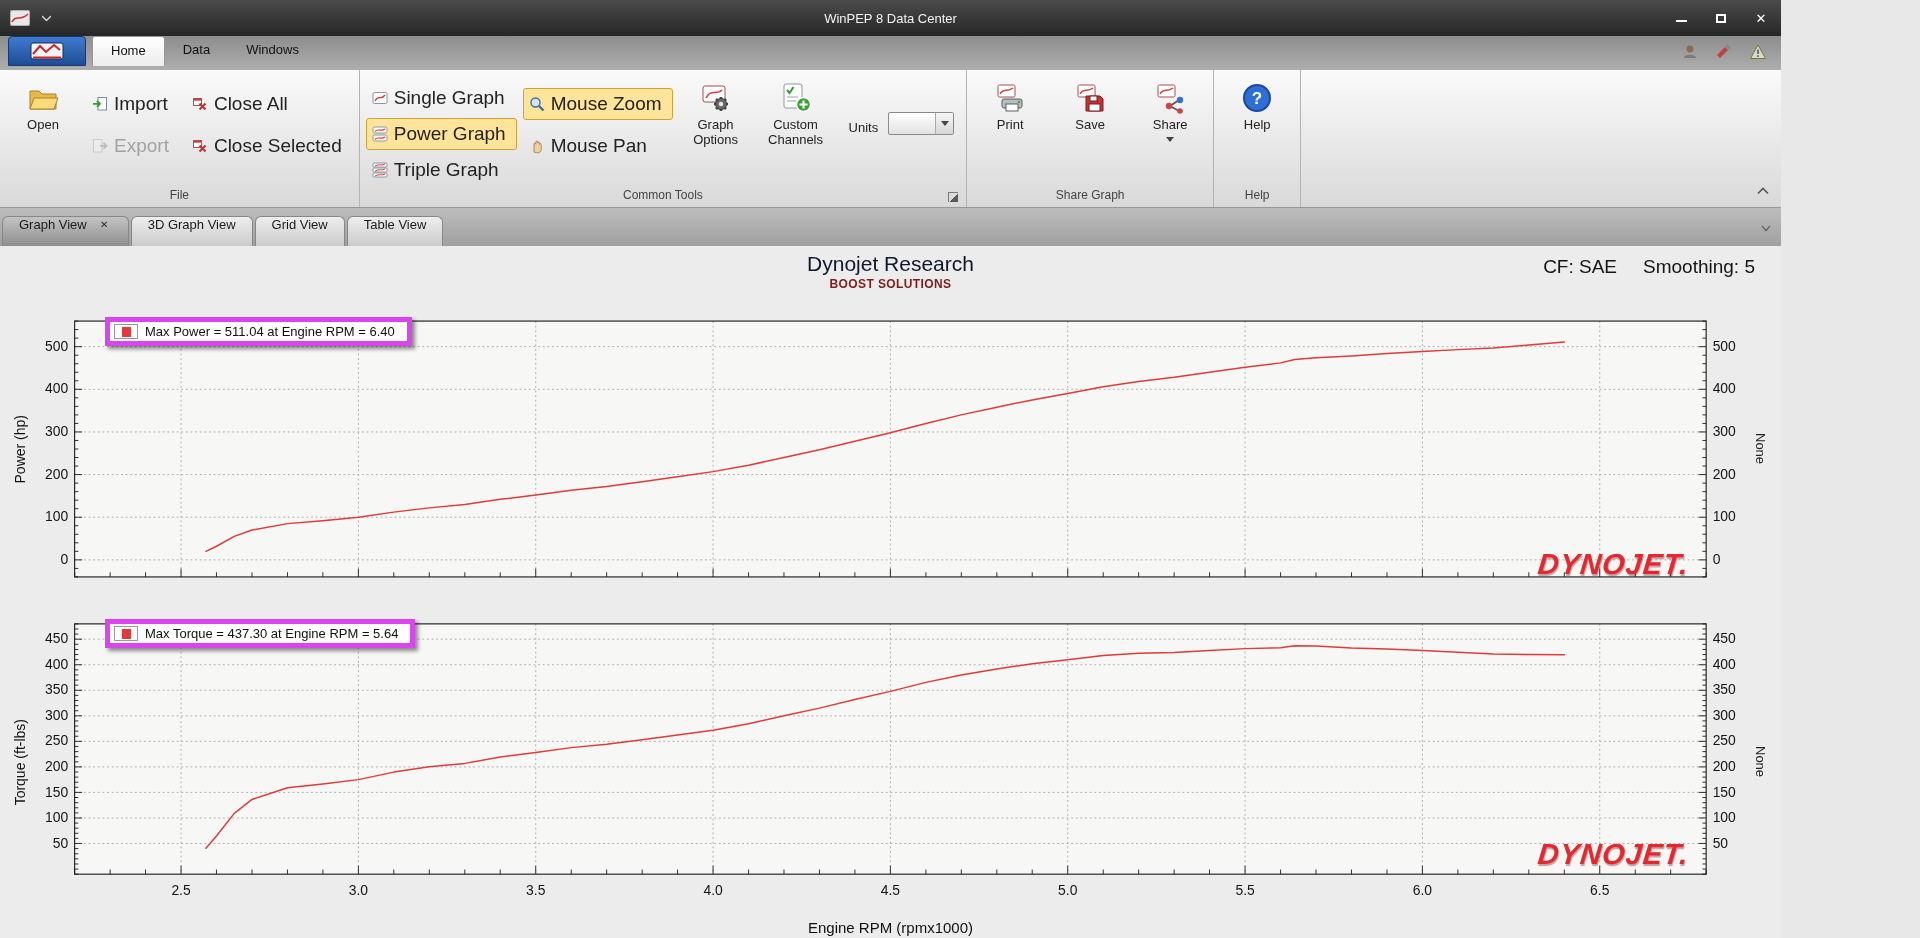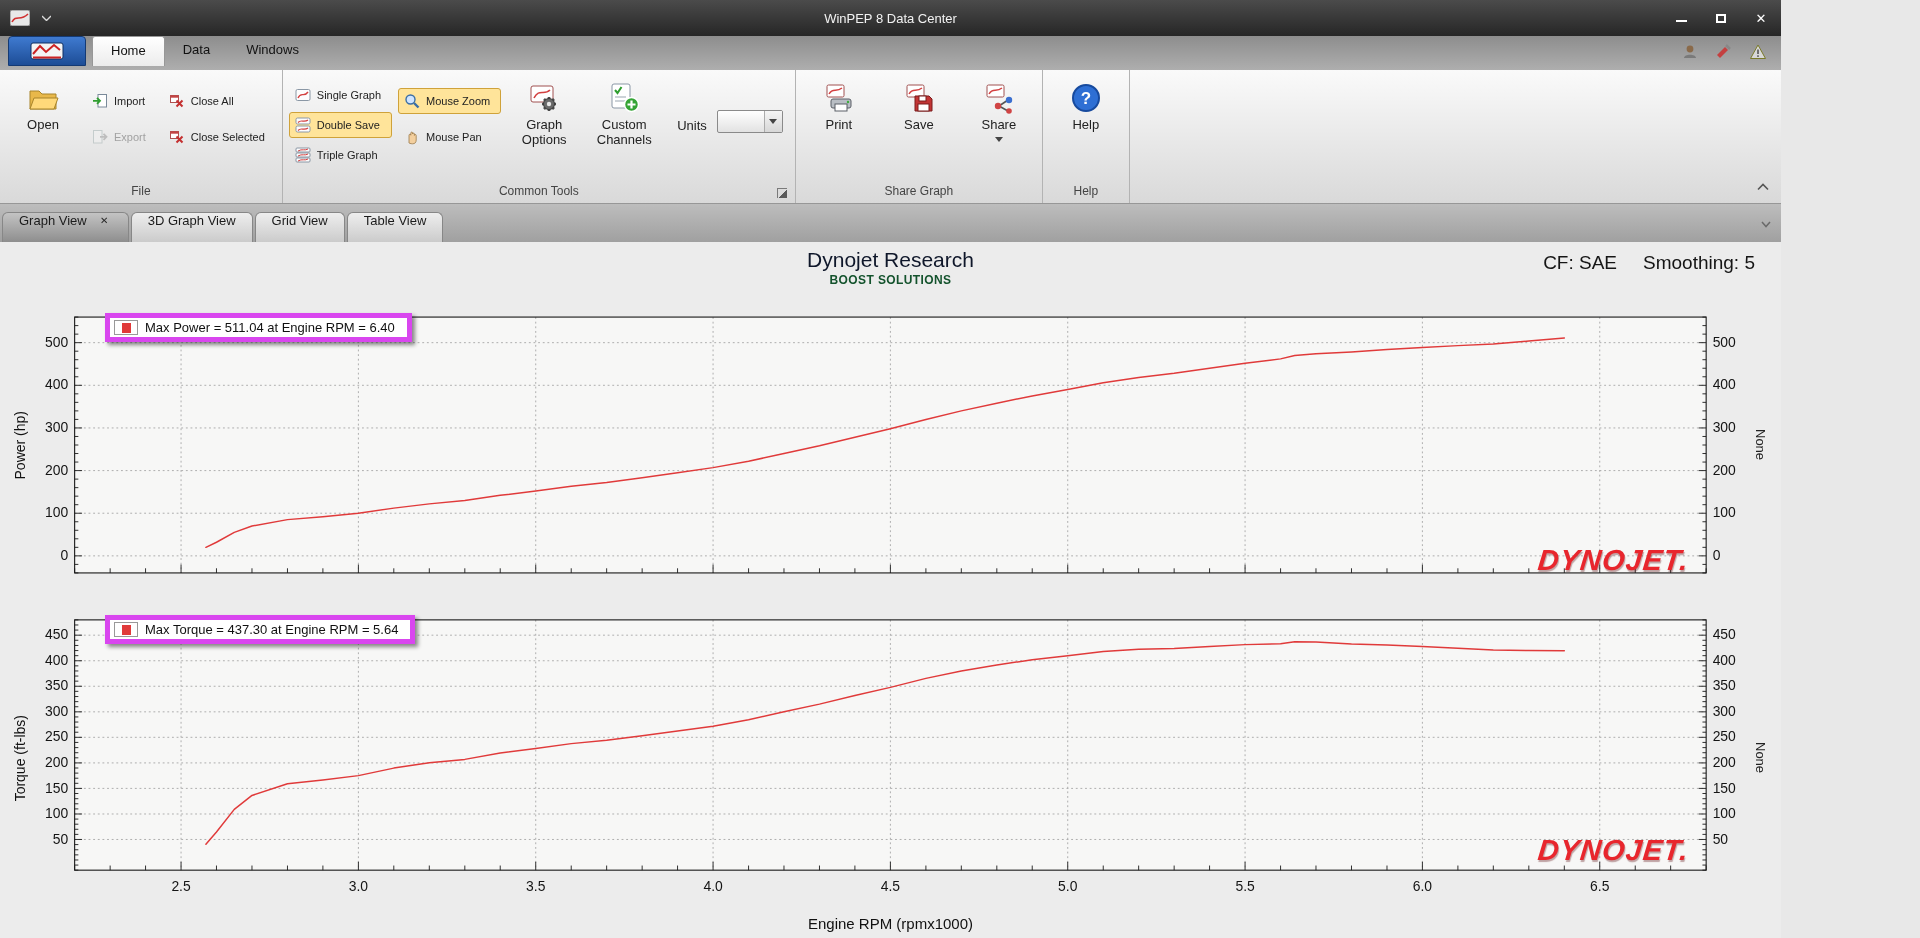--- a/index.html
+++ b/index.html
@@ -28,21 +28,21 @@
   
   .ribbon { flex: 0 0 134px; background: linear-gradient(#fafafa, #d9d9d9); border-bottom: 1px solid #979797; display: flex; position: relative; }
   .rgroup { display: flex; flex-direction: column; border-right: 1px solid #b3b3b3; padding: 2px 6px 0; }
   .rgroup-content { flex: 1; display: flex; align-items: flex-start; gap: 6px; padding-top: 2px; }
   .rgroup-label { text-align: center; font-size: 12px; color: #444; padding: 2px 10px 5px; position: relative; }
   .bigbtn { width: 74px; display: flex; flex-direction: column; align-items: center; gap: 4px; padding: 8px 2px 4px; font-size: 13px; color: #222; text-align: center; line-height: 1.15; border-radius: 3px; }
   .i32 { width: 32px; height: 32px; display: block; }
   .i16 { width: 16px; height: 16px; display: block; flex: 0 0 16px; }
   .smallcol { display: flex; flex-direction: column; gap: 10px; padding-top: 14px; }
   .smallcol.tight { gap: 4px; padding-top: 8px; }
-  .smallbtn { display: flex; align-items: center; gap: 6px; font-size: 11px; color: #222; padding: 4px 10px 4px 5px; border: 1px solid transparent; border-radius: 3px; white-space: nowrap; }
+  .smallbtn { display: flex; align-items: center; gap: 6px; font-size: 19px; color: #222; padding: 4px 10px 4px 5px; border: 1px solid transparent; border-radius: 3px; white-space: nowrap; }
   .smallbtn.hl { background: #ffe49a; border-color: #cfa23a; }
   .smallbtn.disabled { color: #a2a2a2; }
   .smallbtn.disabled svg { opacity: .45; }
   .units { align-self: center; display: flex; align-items: flex-end; gap: 10px; font-size: 13px; color: #222; margin: 0 6px 14px 10px; }
   .units-dd { width: 66px; height: 23px; background: linear-gradient(#ffffff, #e2e2e2); border: 1px solid #8a8a8a; border-radius: 2px; display: flex; }
   .units-dd .arrow-btn { margin-left: auto; width: 18px; border-left: 1px solid #ababab; background: linear-gradient(#f5f5f5, #d7d7d7); display: flex; align-items: center; justify-content: center; }
   .tri-down { width: 0; height: 0; border-left: 4px solid transparent; border-right: 4px solid transparent; border-top: 5px solid #444; }
   .launcher { position: absolute; right: 2px; bottom: 5px; width: 10px; height: 10px; border: 1px solid #7a7a7a; border-right: none; border-bottom: none; background: linear-gradient(135deg, transparent 55%, #5a5a5a 55%); }
   .ribbon-collapse { position: absolute; right: 12px; bottom: 8px; }
 
@@ -50,21 +50,21 @@
   .doctabs { flex: 0 0 38px; background: linear-gradient(#bdbdbd, #a0a0a0); display: flex; align-items: flex-end; padding-left: 2px; position: relative; }
   .dtab { height: 30px; display: flex; align-items: flex-start; gap: 10px; padding: 0 16px; font-size: 13px; color: #1b1b1b; background: linear-gradient(#eeeeee, #cbcbcb); border: 1px solid #878787; border-bottom: none; border-radius: 6px 6px 0 0; margin-right: 2px; }
   .dtab.active { background: linear-gradient(#c3c3c3, #8e8e8e); }
   .dtab-close { width: 15px; height: 15px; display: flex; align-items: center; justify-content: center; font-size: 10px; color: #2a2a2a; }
   .doctabs-arrow { position: absolute; right: 10px; bottom: 10px; }
 
   
   .panel { flex: 1; background: #ececec; display: flex; flex-direction: column; padding-top: 4px; }
   .phead { position: relative; text-align: center; padding: 2px 0 6px; }
   .phead-title { font-size: 21px; color: #0f172a; }
-  .phead-sub { font-size: 12px; font-weight: bold; letter-spacing: .4px; color: #14532d; margin-top: 1px; }
+  .phead-sub { font-size: 12px; font-weight: bold; letter-spacing: .4px; color: #7f1d1d; margin-top: 1px; }
   .phead-cf { position: absolute; right: 26px; top: 6px; font-size: 19px; color: #151515; display: flex; gap: 26px; }
   .chart { position: relative; display: flex; margin: 0 8px; }
   .chart.first { margin-top: 8px; }
   .chart.second { margin-top: 14px; }
   .chart svg.plot { display: block; }
   svg { font-family: "Liberation Sans", sans-serif; }
   .vlab { width: 26px; display: flex; align-items: center; justify-content: center; font-size: 14px; color: #111; }
   .vlab span { writing-mode: vertical-rl; transform: rotate(180deg); }
   .vlab.right span { transform: none; font-size: 13px; color: #222; }
   .legend { position: absolute; left: 97px; top: 12px; display: flex; align-items: center; gap: 7px; background: #fff; border: 5px solid #d946ef; padding: 2px 12px 2px 4px; font-size: 13px; color: #111; box-shadow: 3px 3px 4px rgba(0,0,0,.45); }
@@ -191,21 +191,21 @@
               </svg>
             <span>Single Graph</span>
           </div>
           <div class="smallbtn hl">
             <svg class="i16" viewBox="0 0 16 16">
                 <rect x="1" y="1" width="14" height="6" rx="1.5" fill="#fdfdfd" stroke="#8a97a5"></rect>
                 <rect x="1" y="9" width="14" height="6" rx="1.5" fill="#fdfdfd" stroke="#8a97a5"></rect>
                 <path d="M3 5.5 C6 2 9 6 13 3" stroke="#d34040" fill="none" stroke-width="1.2"></path>
                 <path d="M3 13.5 C6 10 9 14 13 11" stroke="#d34040" fill="none" stroke-width="1.2"></path>
               </svg>
-            <span>Double Save</span>
+            <span>Power Graph</span>
           </div>
           <div class="smallbtn">
             <svg class="i16" viewBox="0 0 16 16">
                 <rect x="1" y="1" width="14" height="4" rx="1" fill="#fdfdfd" stroke="#8a97a5"></rect>
                 <rect x="1" y="6" width="14" height="4" rx="1" fill="#fdfdfd" stroke="#8a97a5"></rect>
                 <rect x="1" y="11" width="14" height="4" rx="1" fill="#fdfdfd" stroke="#8a97a5"></rect>
                 <path d="M3 4 C7 1.5 10 4 13 2" stroke="#d34040" fill="none"></path>
                 <path d="M3 9 C7 6.5 10 9 13 7" stroke="#d34040" fill="none"></path>
                 <path d="M3 14 C7 11.5 10 14 13 12" stroke="#d34040" fill="none"></path>
               </svg>

